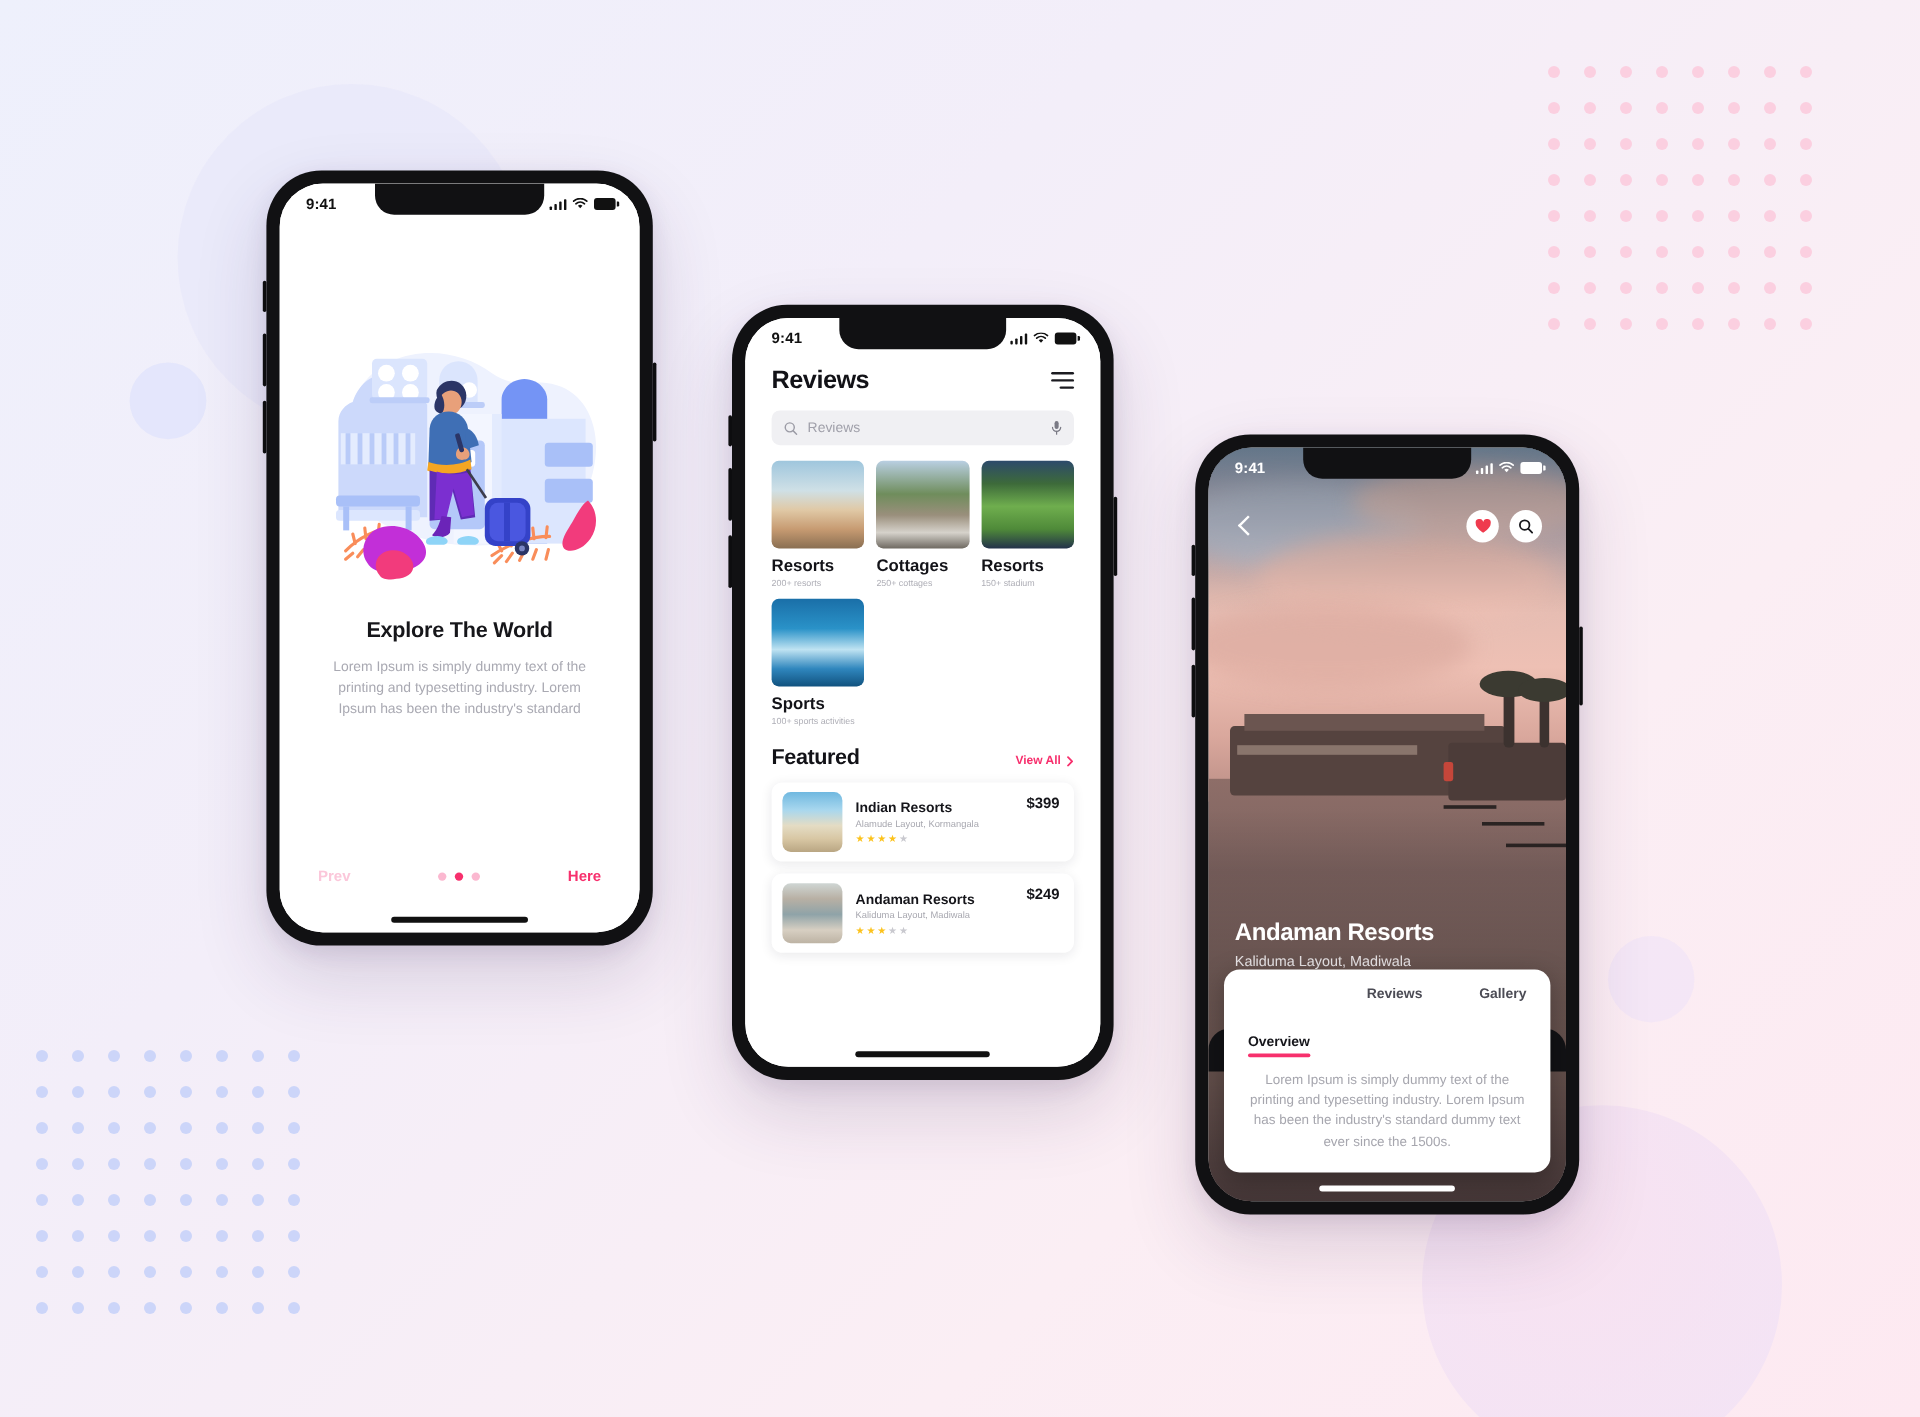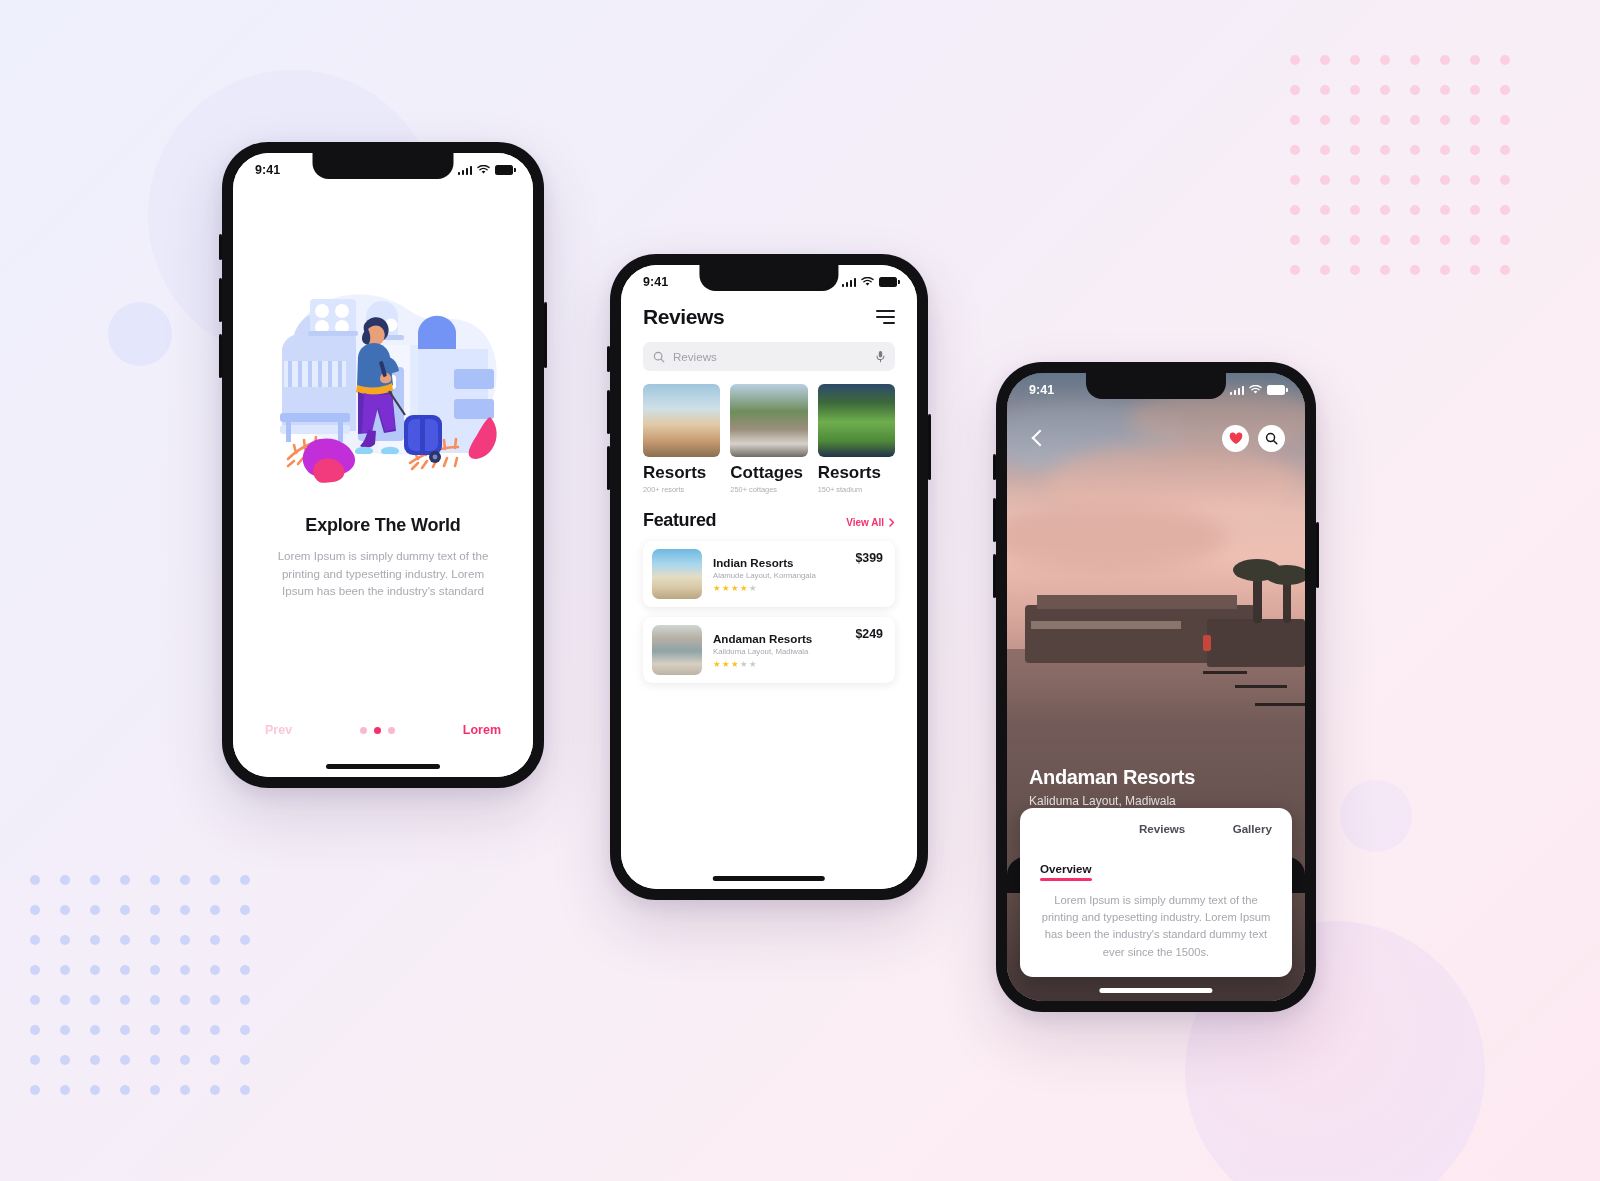--- a/index.html
+++ b/index.html
@@ -108,21 +108,21 @@
     margin: 13px 22px 0; height: 29px; background: #f0f0f3; border-radius: 7px;
     display: flex; align-items: center; gap: 8px; padding: 0 10px;
   }
   .search .ph { flex: 1; font-size: 11.6px; color: #a0a0aa; }
   .cat-grid {
     display: grid; grid-template-columns: repeat(3, 1fr); gap: 9px 10px;
     padding: 13px 22px 0;
   }
   .cat-thumb { width: 100%; height: 73px; border-radius: 6px; overflow: hidden;
                position: relative; background: #dfe2e6; }
-  .cat-name { margin-top: 6px; font-size: 17px; font-weight: 700; color: #131318; }
+  .cat-name { margin-top: 6px; font-size: 14px; font-weight: 700; color: #131318; }
   .cat-sub { margin-top: 2px; font-size: 7.4px; color: #aeaeb6; }
   .feat-head { display: flex; align-items: baseline; justify-content: space-between;
                padding: 16px 22px 0; }
   .feat-title { font-size: 18px; font-weight: 800; color: #121217; letter-spacing: -.35px; }
   .view-all { font-size: 10px; font-weight: 700; color: #f7306d;
               display: flex; align-items: center; gap: 5px; }
   .feat-card {
     margin: 10px 22px 0; height: 66px; background: #fff; border-radius: 9px;
     box-shadow: 0 2px 10px rgba(25,25,40,.09); display: flex; align-items: center;
     padding: 8px 12px 8px 9px; gap: 11px;
@@ -453,21 +453,21 @@
         <div class="p1-sub">Lorem Ipsum is simply dummy text of the printing and typesetting industry. Lorem Ipsum has been the industry's standard</div>
       </div>
 
       <div class="p1-footer">
         <div class="nav-prev">Prev</div>
         <div class="dots" id="p1-dots">
             <span></span>
             <span class="on"></span>
             <span></span>
           </div>
-        <div class="nav-next">Lorem</div>
+        <div class="nav-next">Here</div>
       </div>
 
       <div class="home-ind" style="background:#111"></div>
     </div>
   </div>
 </div>
 
 <div class="phone" id="phone2">
   <div class="side-btn" style="left:-3px; top:92px; width:3px; height:26px;"></div>
   <div class="side-btn" style="left:-3px; top:136px; width:3px; height:44px;"></div>
@@ -525,20 +525,25 @@
           </div>
           <div>
             <div class="cat-thumb" style="background:linear-gradient(180deg,#b9cfe2 0%,#6f8d5c 38%,#9a8f7c 62%,#d6d2cb 82%,#6f6a62 100%)"></div>
             <div class="cat-name">Cottages</div>
             <div class="cat-sub">250+ cottages</div>
           </div>
           <div>
             <div class="cat-thumb" style="background:linear-gradient(180deg,#2d4a6b 0%,#3d6a3a 26%,#6fae4e 52%,#4f8a39 78%,#23324a 100%)"></div>
             <div class="cat-name">Resorts</div>
             <div class="cat-sub">150+ stadium</div>
+          </div>
+          <div>
+            <div class="cat-thumb" style="background:linear-gradient(180deg,#1a6fa8 0%,#2a92c8 34%,#bfe3f2 58%,#2f86bd 80%,#11527f 100%)"></div>
+            <div class="cat-name">Sports</div>
+            <div class="cat-sub">100+ sports activities</div>
           </div>
         </div>
 
       <div class="feat-head">
         <div class="feat-title">Featured</div>
         <div class="view-all">
           <span>View All</span>
           <svg width="6" height="9" viewBox="0 0 6 9">
             <path d="M1 1l3.4 3.5L1 8" stroke="#f7306d" stroke-width="1.5" fill="none" stroke-linecap="round" stroke-linejoin="round"></path>
           </svg>

